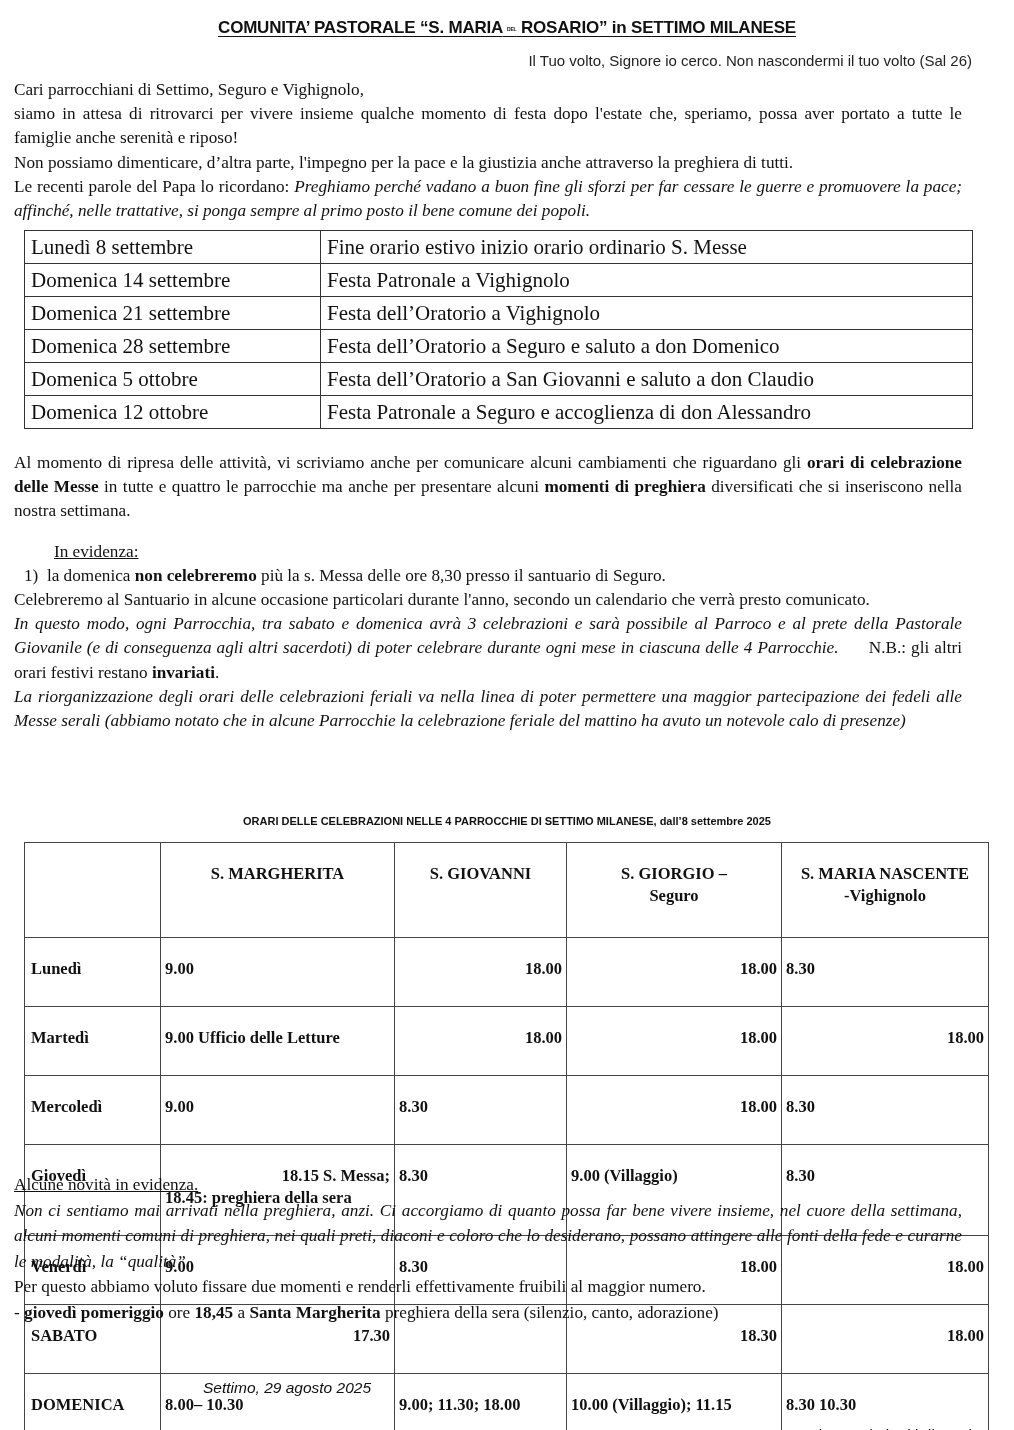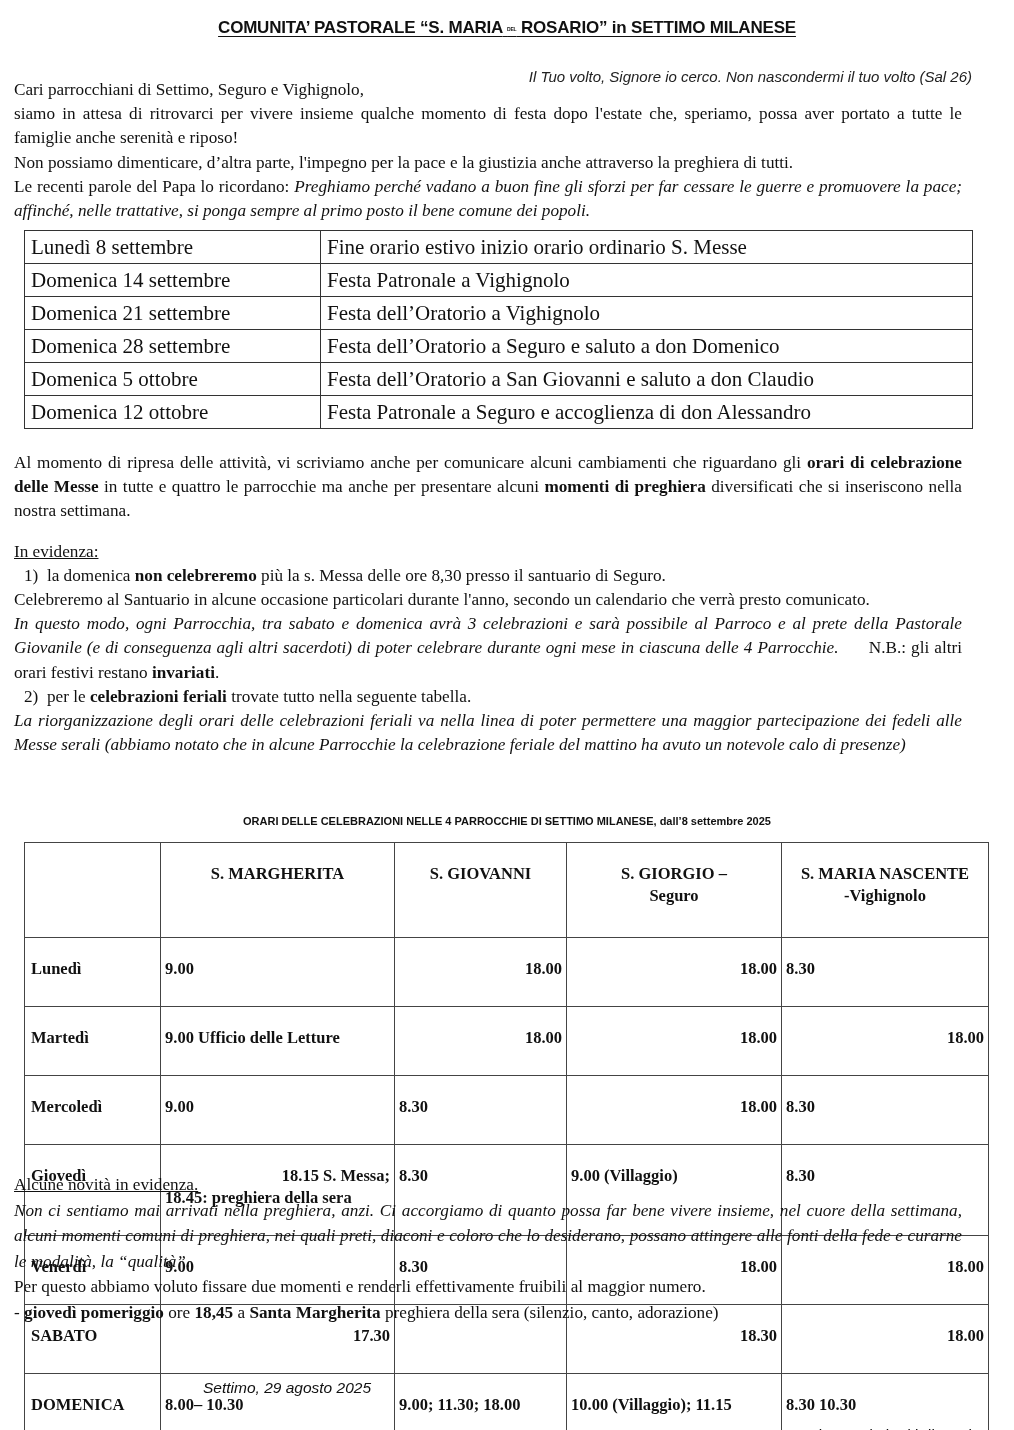--- a/index.html
+++ b/index.html
@@ -13,21 +13,21 @@
   .title {
     left: 0; width: 1014px; top: 18px; text-align: center;
     font-family: "Liberation Sans", sans-serif; font-weight: bold;
     font-size: 17px; letter-spacing: -0.2px;
   }
   .title span.u { text-decoration: underline; text-underline-offset: 3px; }
   .title .del { font-size: 5px; vertical-align: middle; font-weight: bold; }
 
   .motto {
     right: 42px; top: 52px; font-family: "Liberation Sans", sans-serif;
-    font-style: italic; font-size: 15px; color: #222; margin-top: 16px;
+    font-size: 15px; color: #222;
   }
 
   .para { left: 14px; width: 948px; font-size: 17.2px; line-height: 24.2px; }
   .para p { margin: 0; }
   .justify { text-align: justify; }
   .it { font-style: italic; }
   b { font-weight: bold; }
 
   table.events {
     position: absolute; left: 24px; top: 230px; width: 949px;
@@ -107,25 +107,24 @@
       </tr>
     <tr>
         <td class="c1">Domenica 12 ottobre</td>
         <td>Festa Patronale a Seguro e accoglienza di don Alessandro</td>
       </tr>
   </tbody>
 </table>
 
 <div class="abs para" style="top:451px;">
   <p class="justify"><span>Al momento di ripresa delle attività, vi scriviamo anche per comunicare alcuni cambiamenti che riguardano gli </span><b>orari di celebrazione delle Messe</b><span> in tutte e quattro le parrocchie ma anche per presentare alcuni </span><b>momenti di preghiera</b><span> diversificati che si inseriscono nella nostra settimana.</span></p>
-  <p style="margin-top:16px;" class="u">In evidenza:</p>
+  <p style="margin-top:16px;margin-left:40px;" class="u">In evidenza:</p>
   <p class="list-item"><span>1)</span>&nbsp;&nbsp;<span>la domenica </span><b>non celebreremo</b><span> più la s. Messa delle ore 8,30 presso il santuario di Seguro.</span></p>
   <p class="justify">Celebreremo al Santuario in alcune occasione particolari durante l'anno, secondo un calendario che verrà presto comunicato.</p>
   <p class="justify"><span class="it">In questo modo, ogni Parrocchia, tra sabato e domenica avrà 3 celebrazioni e sarà possibile al Parroco e al prete della Pastorale Giovanile (e di conseguenza agli altri sacerdoti) di poter celebrare durante ogni mese in ciascuna delle 4 Parrocchie.</span>&nbsp;&nbsp;&nbsp;&nbsp;&nbsp;&nbsp;<span>N.B.: gli altri orari festivi restano </span><b>invariati</b><span>.</span></p>
-  <p class="list-item"><span>2)</span>&nbsp;&nbsp;<span>per le </span><b>celebrazioni feriali</b><span> trovate tutto nella seguente tabella.</span></p>
   <p class="justify it">La riorganizzazione degli orari delle celebrazioni feriali va nella linea di poter permettere una maggior partecipazione dei fedeli alle Messe serali (abbiamo notato che in alcune Parrocchie la celebrazione feriale del mattino ha avuto un notevole calo di presenze)</p>
 </div>
 
 <div class="abs sched-title">ORARI DELLE CELEBRAZIONI NELLE 4 PARROCCHIE DI SETTIMO MILANESE, dall’8 settembre 2025</div>
 <table class="sched">
   <thead>
     <tr>
       <th style="width:127px;"></th>
       <th style="width:225px;">S. MARGHERITA</th>
       <th style="width:163px;">S. GIOVANNI</th>

